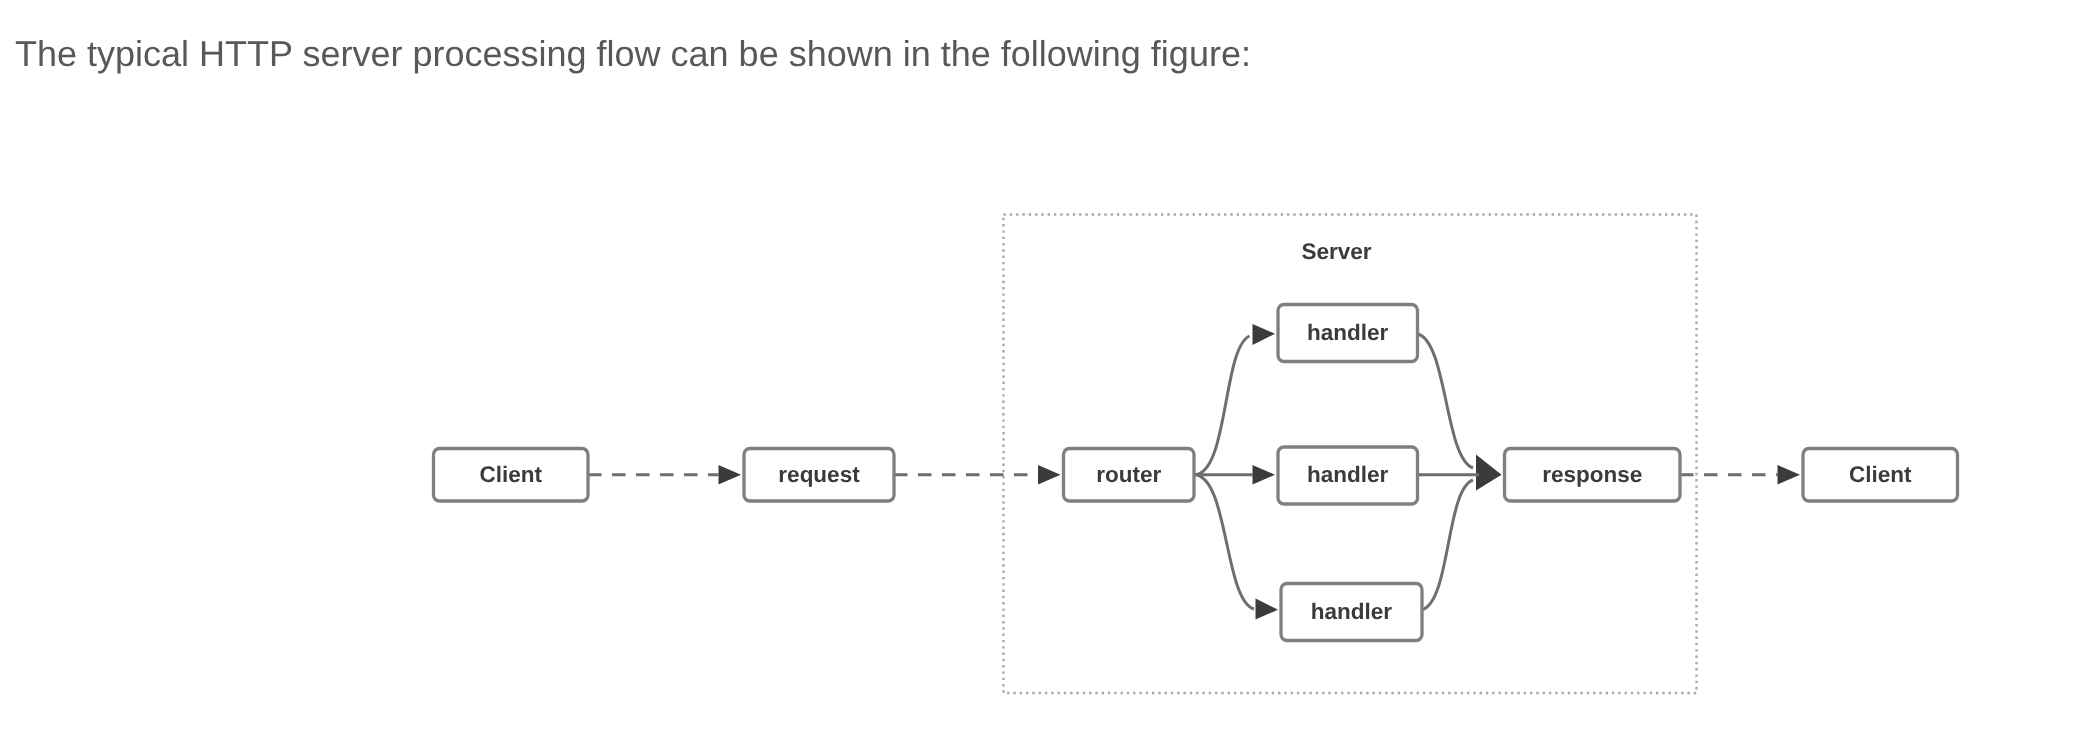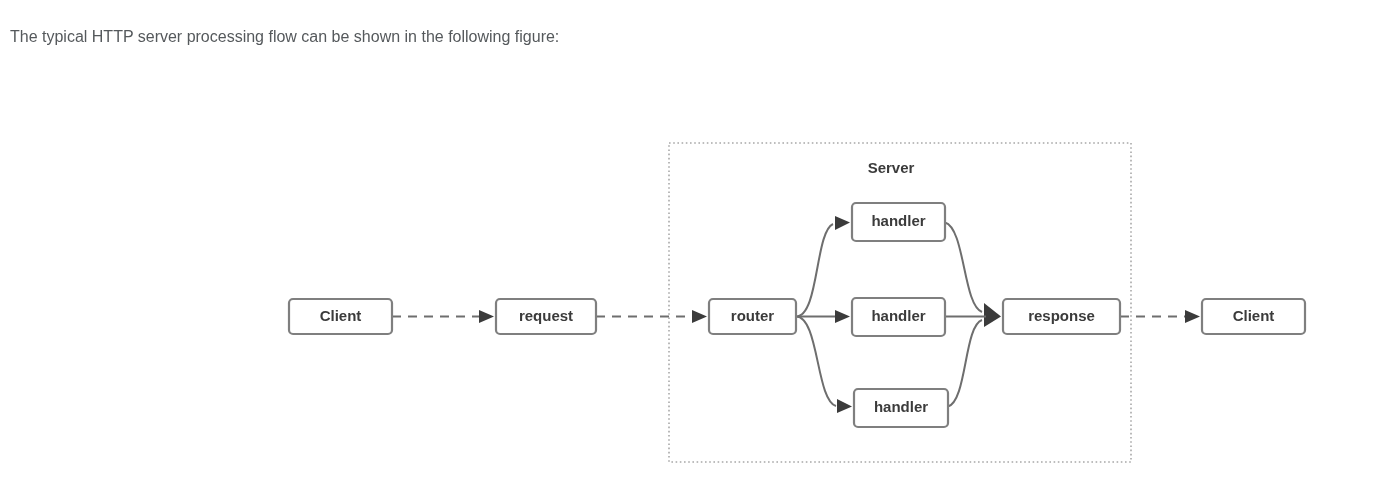--- a/index.html
+++ b/index.html
@@ -11,21 +11,21 @@
     width: 1400px;
     height: 486px;
     position: relative;
     font-family: "Liberation Sans", sans-serif;
     overflow: hidden;
   }
   #page-heading {
     position: absolute;
     left: 10px;
     top: 21px;
-    font-size: 16px;
+    font-size: 24px;
     line-height: 32px;
     color: #55595c;
     font-weight: 400;
     white-space: nowrap;
   }
   #diagram-wrap {
     position: absolute;
     left: 0;
     top: 0;
     width: 1400px;

